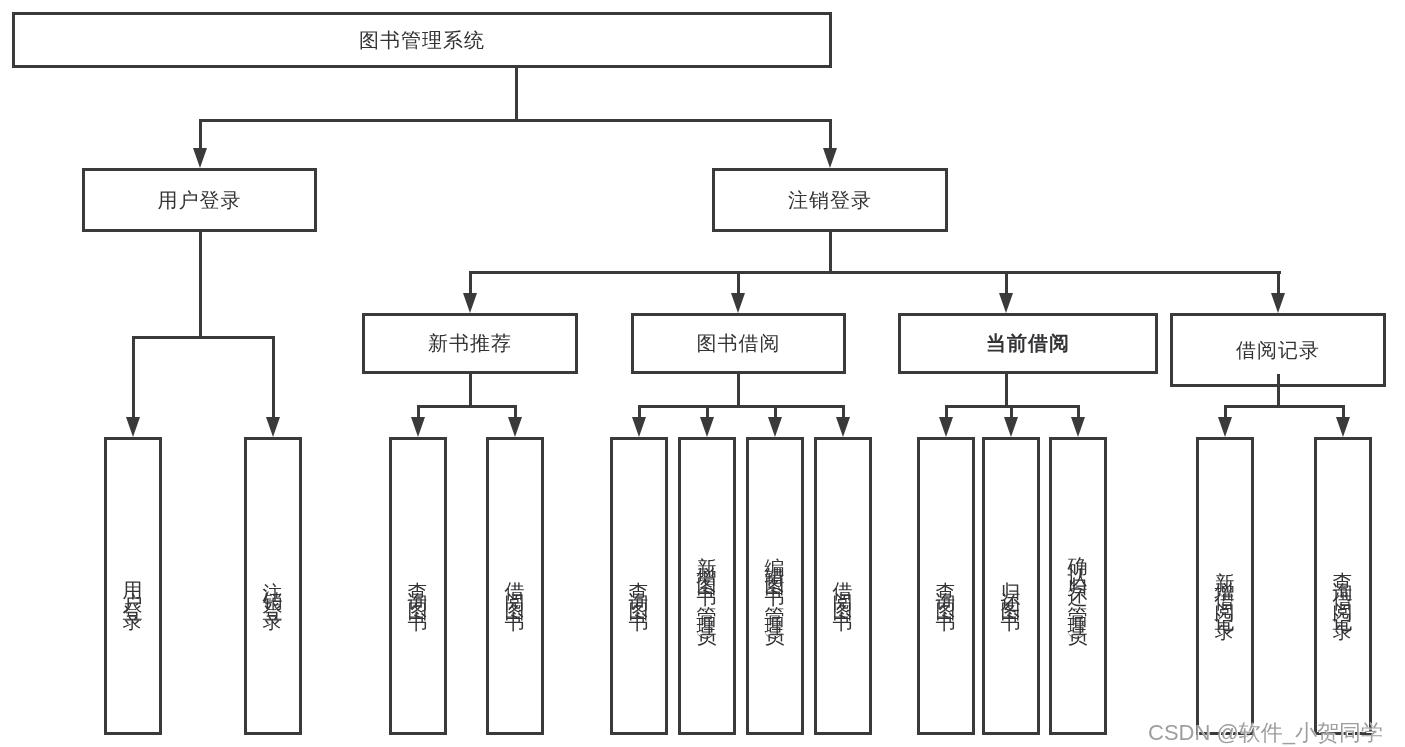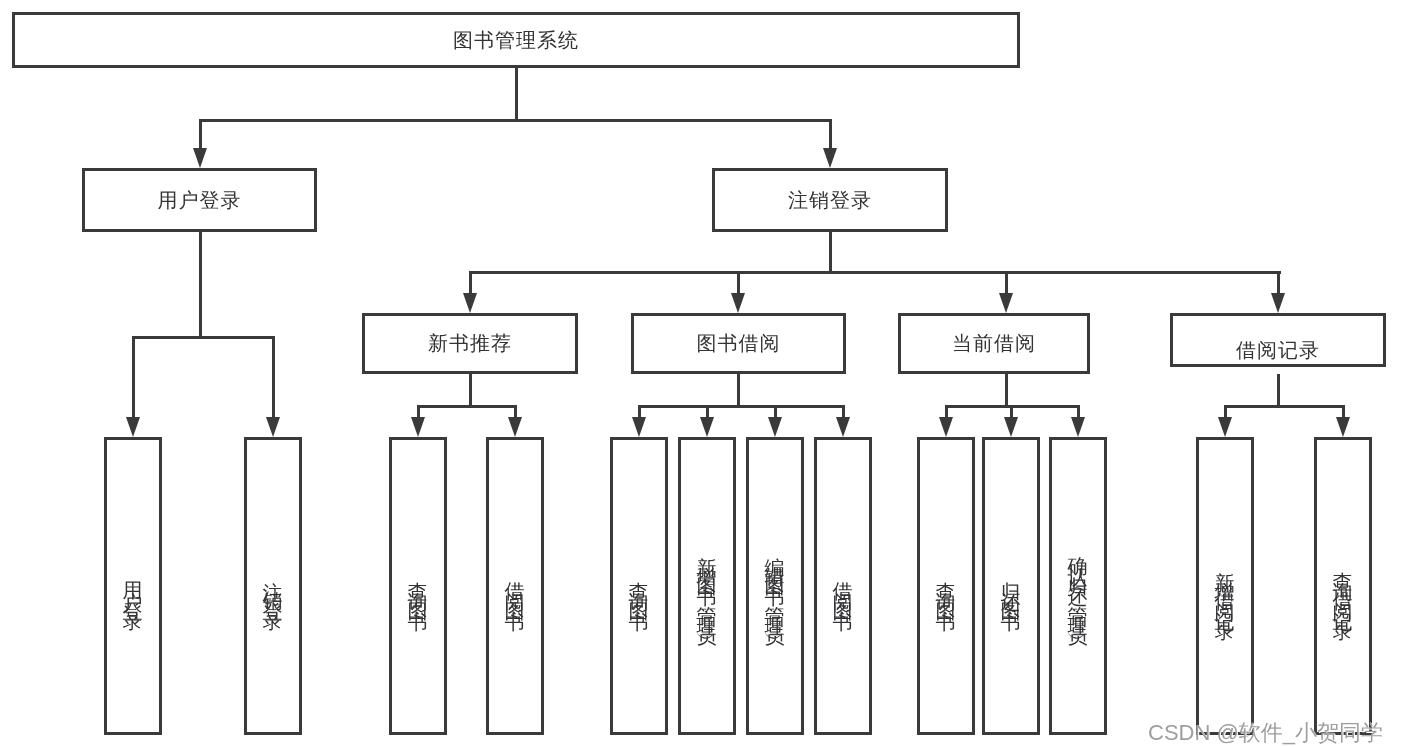--- a/index.html
+++ b/index.html
@@ -40,21 +40,21 @@
     font-size:22px;color:var(--wm);letter-spacing:0px;white-space:nowrap;
     text-shadow:1px 1px 0 #ffffff;
     margin-top:8px;
   }
 </style>
 </head>
 <body>
 
 <div class="canvas">
 
-  <div class="box" style="left:12px;top:12px;width:1008px;height:56px;align-items:center;">
+  <div class="box" style="left:12px;top:12px;width:820px;height:56px;align-items:center;">
     <span>图书管理系统</span>
   </div>
 
   <div class="vline" style="left:515px;top:68px;height:52px;"></div>
   <div class="hline" style="left:199px;top:119px;width:633px;"></div>
   <div class="vline" style="left:199px;top:119px;height:32px;"></div>
   <div class="arrow" style="left:193px;top:148px;"></div>
   <div class="vline" style="left:829px;top:119px;height:32px;"></div>
   <div class="arrow" style="left:823px;top:148px;"></div>
 
@@ -82,24 +82,24 @@
   <div class="arrow" style="left:999px;top:293px;"></div>
   <div class="vline" style="left:1277px;top:271px;height:24px;"></div>
   <div class="arrow" style="left:1271px;top:293px;"></div>
 
   <div class="box" style="left:631px;top:313px;width:215px;height:61px;">
     <span>图书借阅</span>
   </div>
   <div class="box" style="left:362px;top:313px;width:216px;height:61px;">
     <span>新书推荐</span>
   </div>
-  <div class="box" style="left:898px;top:313px;width:192px;height:61px;">
+  <div class="box" style="left:898px;top:313px;width:260px;height:61px;font-weight:bold;">
     <span>当前借阅</span>
   </div>
-  <div class="box" style="left:1170px;top:313px;width:216px;height:54px;align-items:flex-end;">
+  <div class="box" style="left:1170px;top:313px;width:216px;height:74px;">
     <span>借阅记录</span>
   </div>
 
   <div class="vline" style="left:469px;top:374px;height:34px;"></div>
   <div class="hline" style="left:417px;top:405px;width:100px;"></div>
   <div class="vline" style="left:417px;top:405px;height:14px;"></div>
   <div class="arrow" style="left:411px;top:417px;"></div>
   <div class="vline" style="left:514px;top:405px;height:14px;"></div>
   <div class="arrow" style="left:508px;top:417px;"></div>
 

